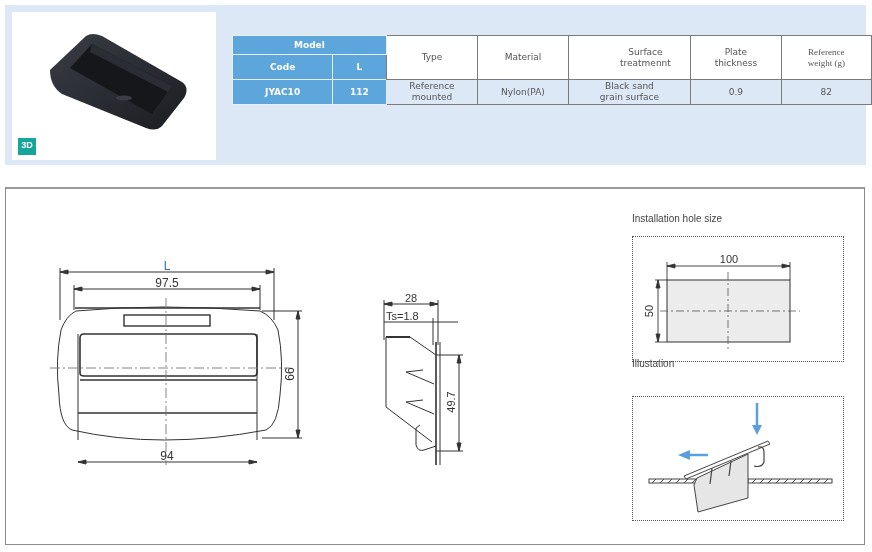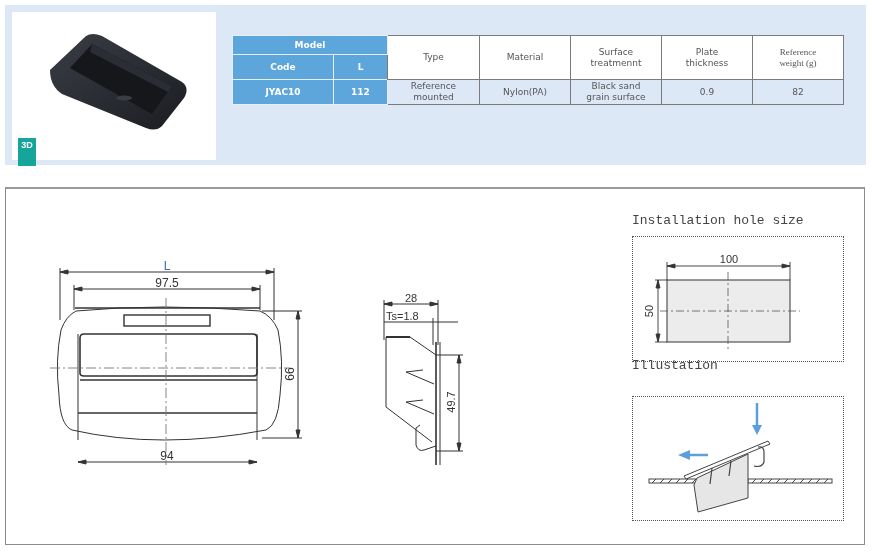--- a/index.html
+++ b/index.html
@@ -1,26 +1,26 @@
 <!DOCTYPE html>
 <html><head>
 <meta charset="utf-8">
 <style>
   html, body { margin:0; padding:0; background:#ffffff; }
   body { width:872px; height:552px; position:relative; overflow:hidden; font-family:"DejaVu Sans", sans-serif; }
   .top-panel { position:absolute; left:5px; top:5px; width:861px; height:160px; background:#dde8f6; }
   .photo-card { position:absolute; left:12px; top:12px; width:204px; height:148px; background:#ffffff; }
-  .badge-3d { position:absolute; left:6px; top:126px; width:18px; height:28px; background:#16a59a; color:#fff; font-size:9px; font-weight:bold; line-height:14px; text-align:center; font-family:"Liberation Sans", sans-serif; }
+  .badge-3d { position:absolute; left:6px; top:126px; width:18px; height:17px; background:#16a59a; color:#fff; font-size:9px; font-weight:bold; line-height:14px; text-align:center; font-family:"Liberation Sans", sans-serif; }
   .spec-table { position:absolute; left:232px; top:35px; border-collapse:collapse; font-family:"DejaVu Sans", sans-serif; font-size:9px; }
   .spec-table td, .spec-table th { border:1px solid #7b7b7b; text-align:center; padding:0; color:#555; font-weight:normal; line-height:11px; }
   .spec-table .blue { background:#5da6dc; color:#fff; font-weight:bold; border-color:#e6eef7; }
   .spec-table .hdr { background:#ffffff; color:#555; }
   .spec-table .row { background:#dde8f6; }
   .drawing-frame { position:absolute; left:5px; top:187px; width:860px; height:358px; border:1px solid #8a8a8a; border-top:2px solid #9a9a9a; box-sizing:border-box; background:#fff; }
-  .section-label { position:absolute; font-size:13px; color:#444; font-family:Liberation Mono, monospace; }
+  .section-label { position:absolute; font-size:10px; color:#444; font-family:Liberation Sans, sans-serif; }
   .dashed-box { position:absolute; border:1px dotted #555; box-sizing:border-box; }
   svg text { font-family:"Liberation Sans", sans-serif; }
 </style>
 </head>
 <body>
 
 <div class="top-panel">
 </div>
 
 <div class="photo-card">
@@ -38,21 +38,21 @@
   </svg>
   <div class="badge-3d">3D</div>
 </div>
 
 <table class="spec-table">
   <tbody>
       <tr style="height:19px;">
     <th class="blue" colspan="2" style="width:153px;">Model</th>
     <th class="hdr" rowspan="2" style="width:91px;">Type</th>
     <th class="hdr" rowspan="2" style="width:90px;">Material</th>
-    <th class="hdr" rowspan="2" style="width:90px;">
+    <th class="hdr" rowspan="2" style="width:90px;padding-left:32px;">
       <div>Surface</div>
       <div>treatmennt</div>
     </th>
     <th class="hdr" rowspan="2" style="width:90px;">
       <div>Plate</div>
       <div>thickness</div>
     </th>
     <th class="hdr" rowspan="2" style="width:90px;font-family:Liberation Serif, serif;">
       <div>Reference</div>
       <div>weight (g)</div>

